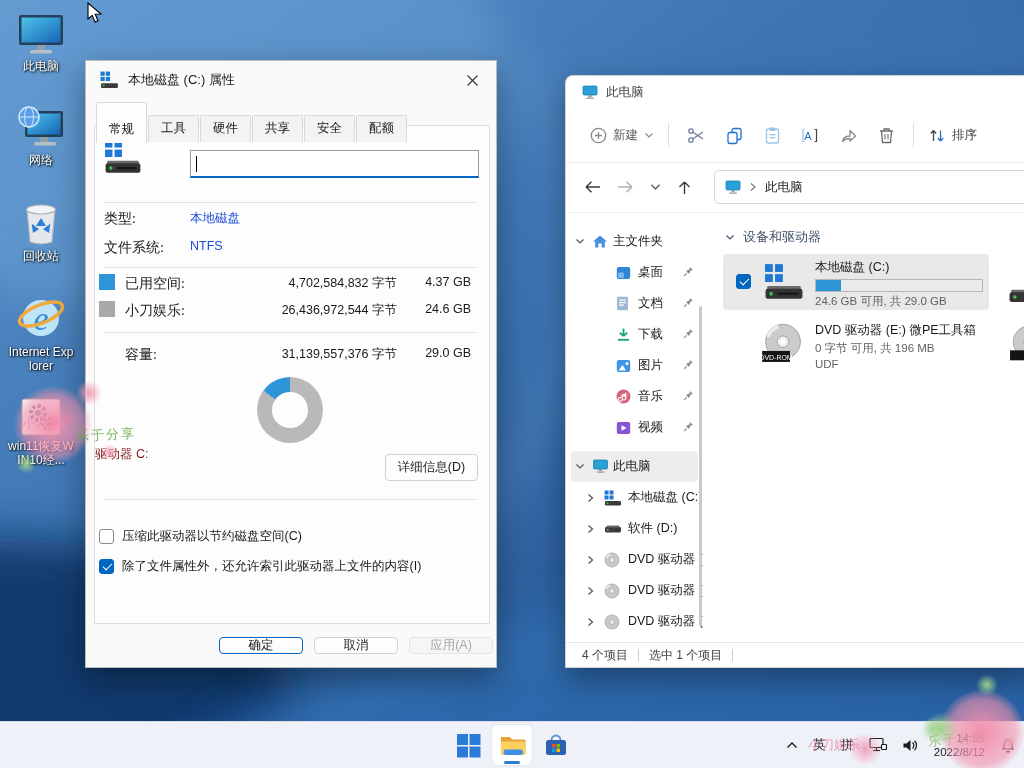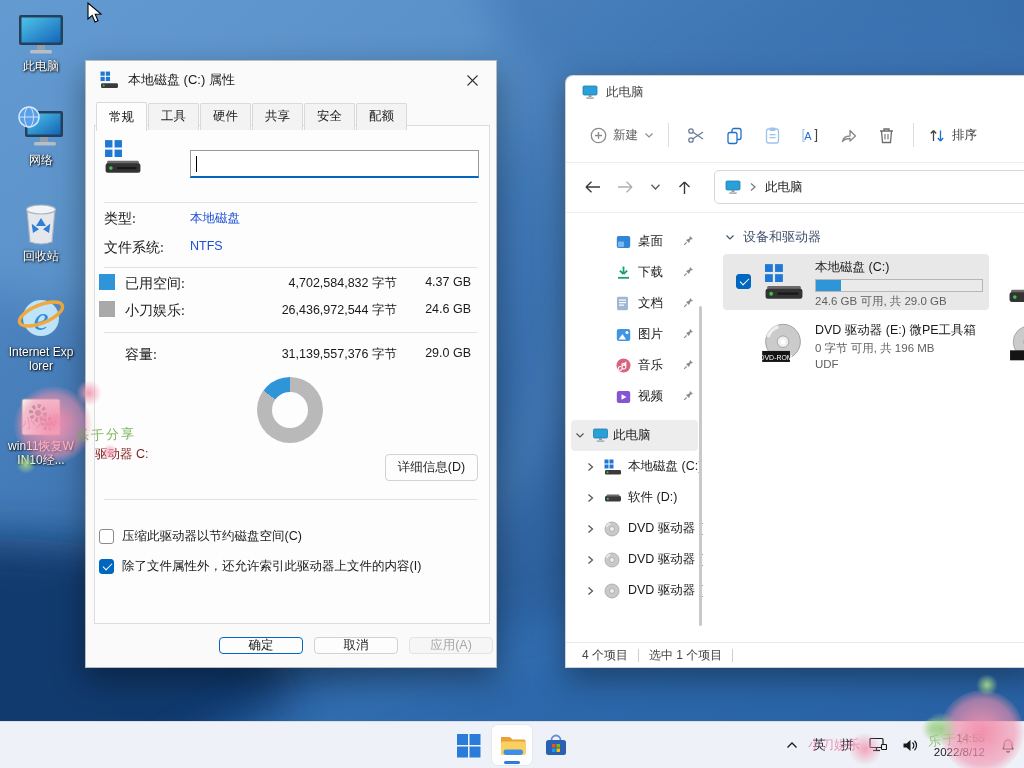--- a/index.html
+++ b/index.html
@@ -16,21 +16,21 @@
   .hr{position:absolute;height:1px;background:#e2e2e2;}
 
   
   .dialog{position:absolute;left:85px;top:60px;width:412px;height:608px;background:#fafafa;border:1px solid rgba(0,0,0,.25);
     border-radius:0;box-shadow:0 12px 30px rgba(0,0,0,.38);z-index:10;box-sizing:border-box;}
   .dlg-title{position:absolute;left:0;top:0;right:0;height:38px;display:flex;align-items:center;padding-left:14px;gap:9px;}
   .dlg-title .t{font-size:13px;color:#1a1a1a;}
   .dlg-close{position:absolute;top:5px;right:7px;width:34px;height:28px;display:flex;align-items:center;justify-content:center;border-radius:5px;}
   .tabs{position:absolute;left:10px;top:40px;display:flex;align-items:flex-end;z-index:2;}
   .tab{font-size:12.5px;color:#1a1a1a;padding:4px 12px 5px;background:#f3f3f3;border:1px solid #d9d9d9;border-bottom:none;margin-right:1px;border-radius:2px 2px 0 0;}
-  .tab.active{background:#fdfdfd;padding-top:6px;position:relative;top:1px;}
+  .tab.active{background:#fdfdfd;padding-top:18px;position:relative;top:1px;}
   .page{position:absolute;left:8px;top:64px;width:396px;height:499px;background:#fdfdfd;border:1px solid #dcdcdc;box-sizing:border-box;z-index:1;}
   .page .lab{position:absolute;font-size:14px;color:#1a1a1a;font-family:Liberation Serif, serif;}
   .page .val{position:absolute;left:95px;font-size:12.5px;color:#1d4ed8;}
   .bytes{position:absolute;right:92px;font-size:12.5px;color:#1a1a1a;}
   .gbv{position:absolute;right:18px;font-size:12.5px;color:#1a1a1a;}
   .sqr{position:absolute;left:4px;width:16px;height:16px;}
   .vol-input{position:absolute;left:95px;top:24px;width:289px;height:28px;background:#fff;border:1px solid #999;border-bottom:2px solid #0067c0;box-sizing:border-box;}
   .vol-input .caret{position:absolute;left:5px;top:5px;width:1px;height:16px;background:#000;}
   .donut{position:absolute;left:162px;top:251px;width:66px;height:66px;border-radius:50%;
     background:conic-gradient(from calc(var(--deg,54) * -1deg), #2e96d8 0 calc(var(--deg,54) * 1deg), #b9b9b9 0);}
@@ -298,55 +298,66 @@
         <svg width="8" height="10" viewBox="0 0 8 10">
           <polyline points="2,1.5 6,5 2,8.5" fill="none" stroke="#777" stroke-width="1.2"></polyline>
         </svg>
         <span class="t">此电脑</span>
       </div>
     </div>
 
     <div class="ex-side">
       <div style="height:14px"></div>
       <div class="srow">
+        <svg class="chev" width="10" height="7" viewBox="0 0 10 7">
+            <polyline points="1.5,1.5 5,5 8.5,1.5" fill="none" stroke="#555" stroke-width="1.2"></polyline>
+          </svg>
+        <span class="ic" style="left:26px">
+            <svg width="16" height="15" viewBox="0 0 16 15">
+              <path d="M8 1.5 L15 7.5 H12.8 V13.5 H9.6 V9.5 H6.4 V13.5 H3.2 V7.5 H1 Z" fill="#4b8fe2"></path>
+            </svg>
+          </span>
+        <span class="tx">主文件夹</span>
+      </div>
+      <div class="srow">
         <span class="ic" style="left:50px">
             <svg width="15" height="14" viewBox="0 0 15 14">
               <rect x="0.8" y="1" width="13.4" height="12" rx="2" fill="#2f86d6"></rect>
               <rect x="2" y="6.5" width="6" height="5.5" rx="1" fill="#7db8ec"></rect>
             </svg>
           </span>
         <span class="tx2">桌面</span>
-        <svg class="pin" width="11" height="12" viewBox="0 0 11 12">
-            <path d="M7 1 L10 4 L7.6 4.6 L6 8 L3 5 L6.4 3.4 Z" fill="#8a8a8a"></path>
-            <line x1="3.6" y1="7.4" x2="1.2" y2="9.8" stroke="#8a8a8a" stroke-width="1.2"></line>
-          </svg>
-      </div>
-      <div class="srow">
-        <span class="ic" style="left:50px">
-            <svg width="15" height="15" viewBox="0 0 15 15">
-              <path d="M7.5 1.5 V9 M7.5 9 L3.8 5.6 M7.5 9 L11.2 5.6" fill="none" stroke="#17a36b" stroke-width="1.8"></path>
-              <path d="M2 12.8 H13" stroke="#17a36b" stroke-width="1.8"></path>
-            </svg>
-          </span>
-        <span class="tx2">下载</span>
         <svg class="pin" width="11" height="12" viewBox="0 0 11 12">
             <path d="M7 1 L10 4 L7.6 4.6 L6 8 L3 5 L6.4 3.4 Z" fill="#8a8a8a"></path>
             <line x1="3.6" y1="7.4" x2="1.2" y2="9.8" stroke="#8a8a8a" stroke-width="1.2"></line>
           </svg>
       </div>
       <div class="srow">
         <span class="ic" style="left:50px">
             <svg width="13" height="15" viewBox="0 0 13 15">
               <rect x="1" y="0.8" width="11" height="13.4" rx="1.4" fill="#9fb6d4"></rect>
               <rect x="3" y="3.5" width="7" height="1.2" fill="#fff"></rect>
               <rect x="3" y="6" width="7" height="1.2" fill="#fff"></rect>
               <rect x="3" y="8.5" width="5" height="1.2" fill="#fff"></rect>
             </svg>
           </span>
         <span class="tx2">文档</span>
+        <svg class="pin" width="11" height="12" viewBox="0 0 11 12">
+            <path d="M7 1 L10 4 L7.6 4.6 L6 8 L3 5 L6.4 3.4 Z" fill="#8a8a8a"></path>
+            <line x1="3.6" y1="7.4" x2="1.2" y2="9.8" stroke="#8a8a8a" stroke-width="1.2"></line>
+          </svg>
+      </div>
+      <div class="srow">
+        <span class="ic" style="left:50px">
+            <svg width="15" height="15" viewBox="0 0 15 15">
+              <path d="M7.5 1.5 V9 M7.5 9 L3.8 5.6 M7.5 9 L11.2 5.6" fill="none" stroke="#17a36b" stroke-width="1.8"></path>
+              <path d="M2 12.8 H13" stroke="#17a36b" stroke-width="1.8"></path>
+            </svg>
+          </span>
+        <span class="tx2">下载</span>
         <svg class="pin" width="11" height="12" viewBox="0 0 11 12">
             <path d="M7 1 L10 4 L7.6 4.6 L6 8 L3 5 L6.4 3.4 Z" fill="#8a8a8a"></path>
             <line x1="3.6" y1="7.4" x2="1.2" y2="9.8" stroke="#8a8a8a" stroke-width="1.2"></line>
           </svg>
       </div>
       <div class="srow">
         <span class="ic" style="left:50px">
             <svg width="15" height="14" viewBox="0 0 15 14">
               <rect x="0.8" y="1" width="13.4" height="12" rx="2" fill="#3f94e4"></rect>
               <circle cx="11" cy="4.5" r="1.5" fill="#fff"></circle>

